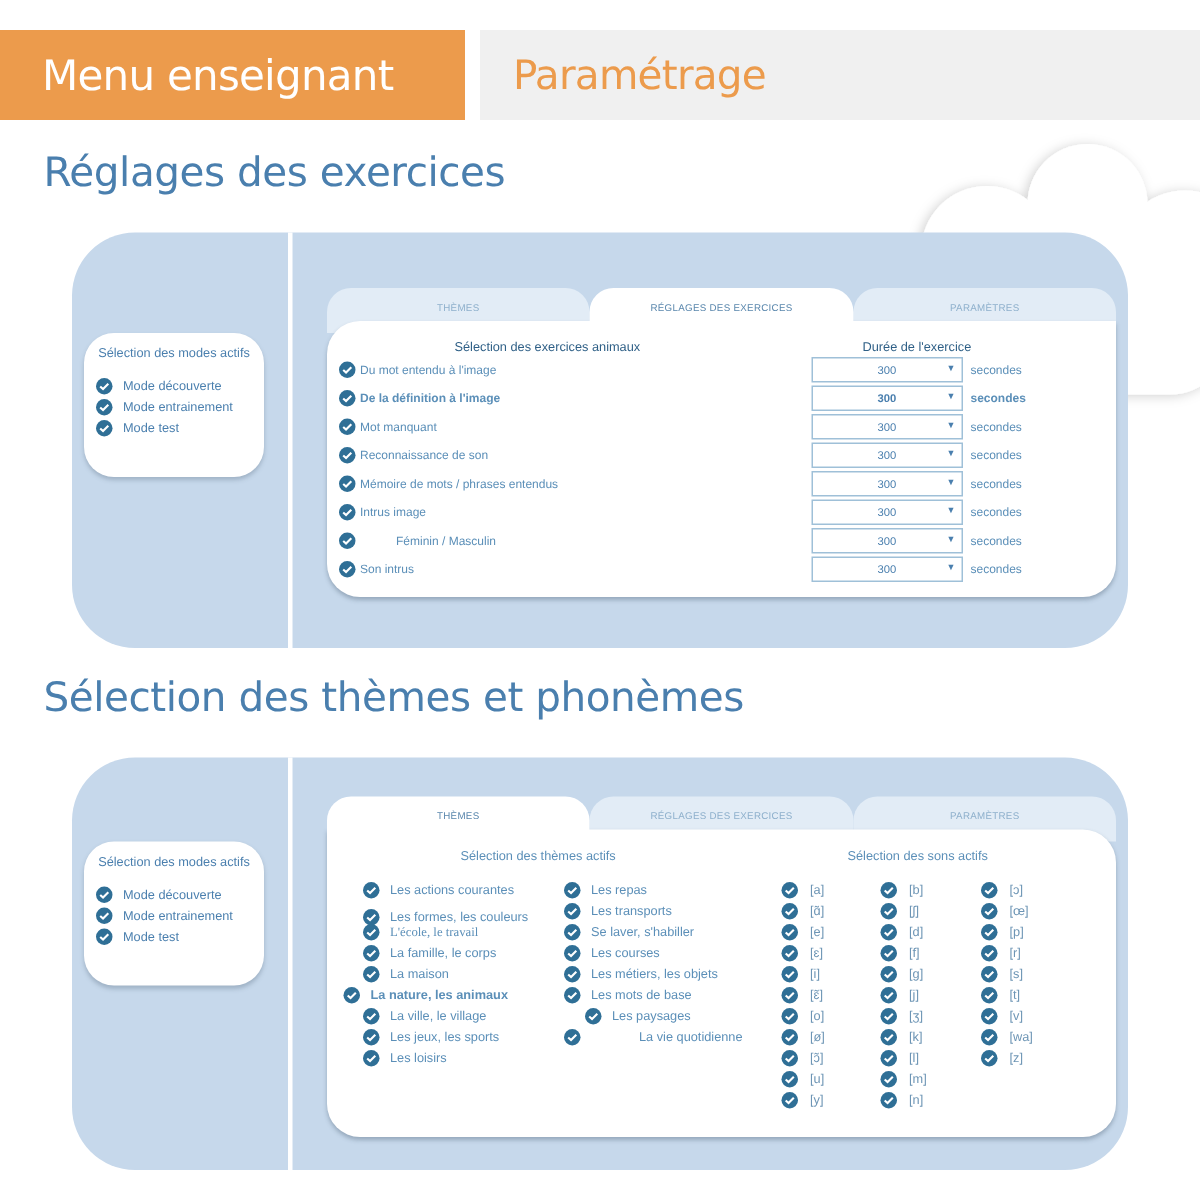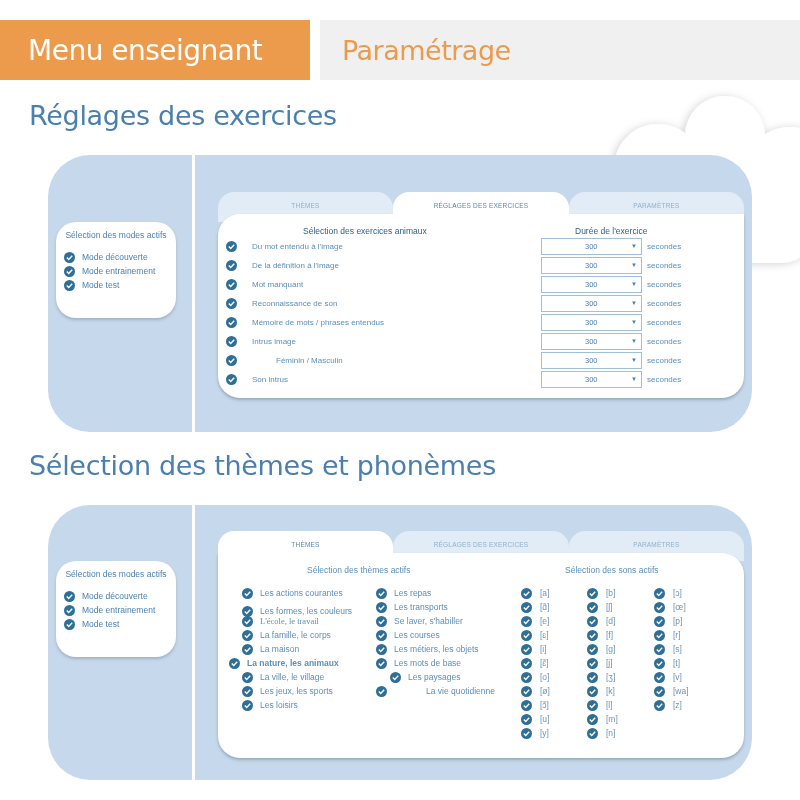--- a/index.html
+++ b/index.html
@@ -62,21 +62,21 @@
 
     .chk {
       display: inline-block; width: 11px; height: 11px; border-radius: 50%;
       background: #2f6f96; position: relative; flex-shrink: 0;
     }
     .chk svg { position: absolute; left: 0; top: 0; width: 11px; height: 11px; }
 
     .col-head { position: absolute; font-size: 8.5px; color: #2e5f86; }
 
     .ex-row { position: absolute; left: 8px; height: 17px; display: flex; align-items: center; width: 510px; }
-    .ex-row .label { font-size: 8px; color: #5b8fb8; margin-left: 15px; }
+    .ex-row .label { font-size: 8px; color: #5b8fb8; margin-left: 3px; }
     .ex-row .dd {
       position: absolute; left: 315px; width: 101px; height: 17px;
       border: 1px solid #9fc0d8; background: #fff; font-size: 7.5px; color: #4a7fae;
     }
     .ex-row .dd .val { position: absolute; left: 43px; top: 3px; }
     .ex-row .dd .arr { position: absolute; right: 4px; top: 4px; font-size: 6px; color: #4a7fae; }
     .ex-row .unit { position: absolute; left: 421px; font-size: 8px; color: #5b8fb8; }
 
     .theme-item { position: absolute; display: flex; align-items: center; height: 14px; font-size: 8.5px; color: #5b8fb8; }
     .theme-item .chk { margin-right: 7px; }
@@ -156,21 +156,21 @@
             <path d="M2.8 5.6 L4.7 7.4 L8.2 3.8" stroke="#fff" stroke-width="1.4" fill="none"></path>
           </svg>
         </span>
       <span class="label">Du mot entendu à l'image</span>
       <div class="dd">
           <span class="val">300</span>
           <span class="arr">▼</span>
         </div>
       <span class="unit">secondes</span>
     </div>
-    <div class="ex-row" style="top:43px;">
+    <div class="ex-row" style="top:43px;font-weight:bold;">
       <span class="chk">
           <svg viewBox="0 0 11 11">
             <path d="M2.8 5.6 L4.7 7.4 L8.2 3.8" stroke="#fff" stroke-width="1.4" fill="none"></path>
           </svg>
         </span>
       <span class="label">De la définition à l'image</span>
       <div class="dd">
           <span class="val">300</span>
           <span class="arr">▼</span>
         </div>

